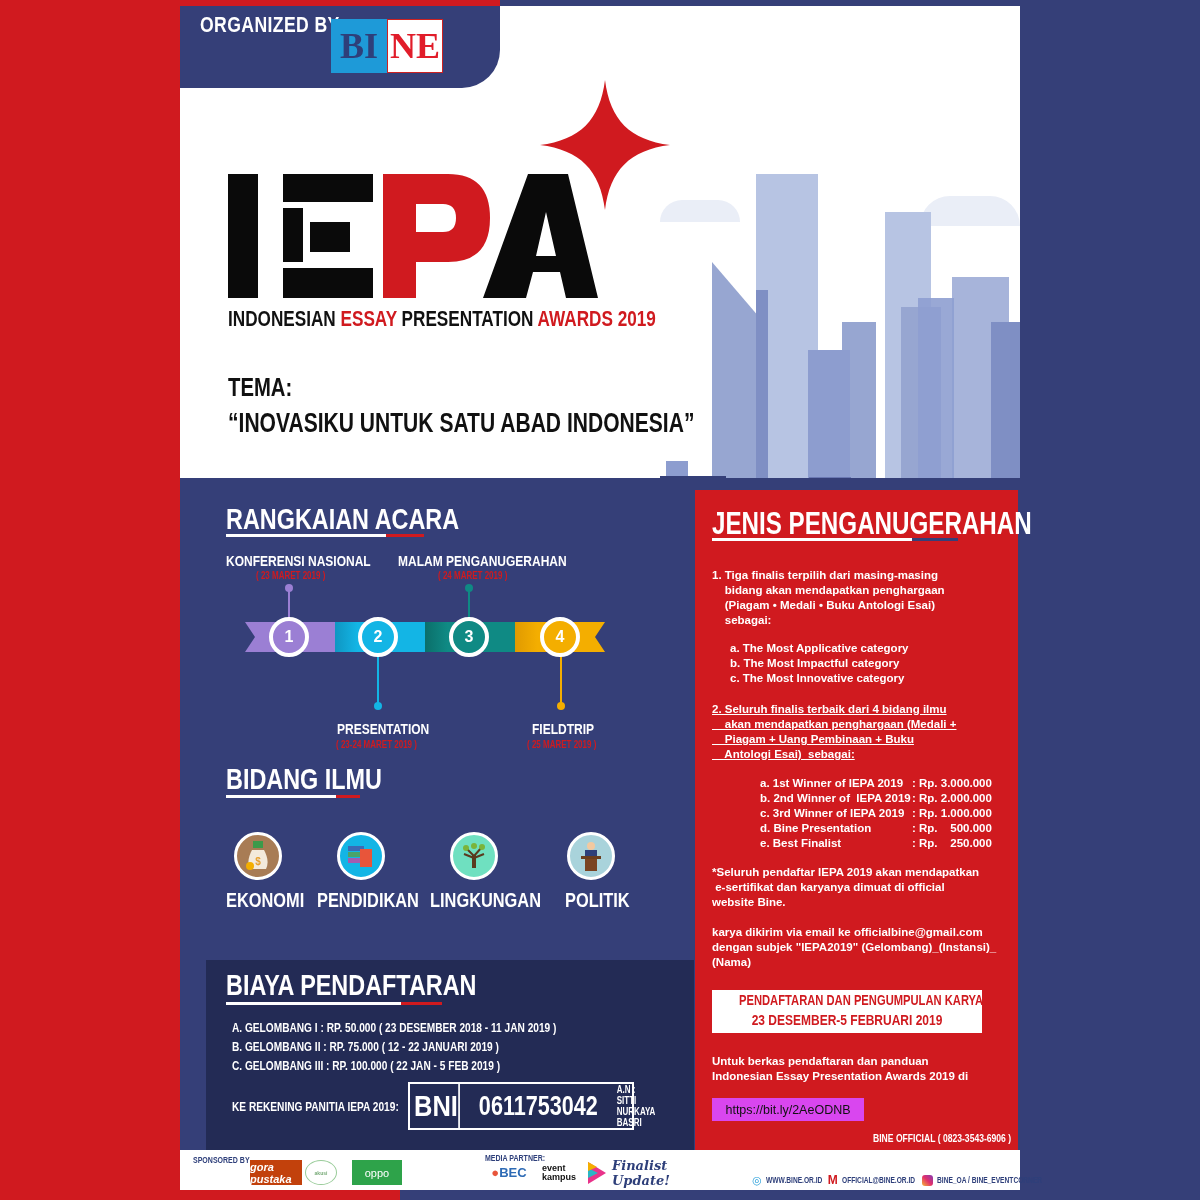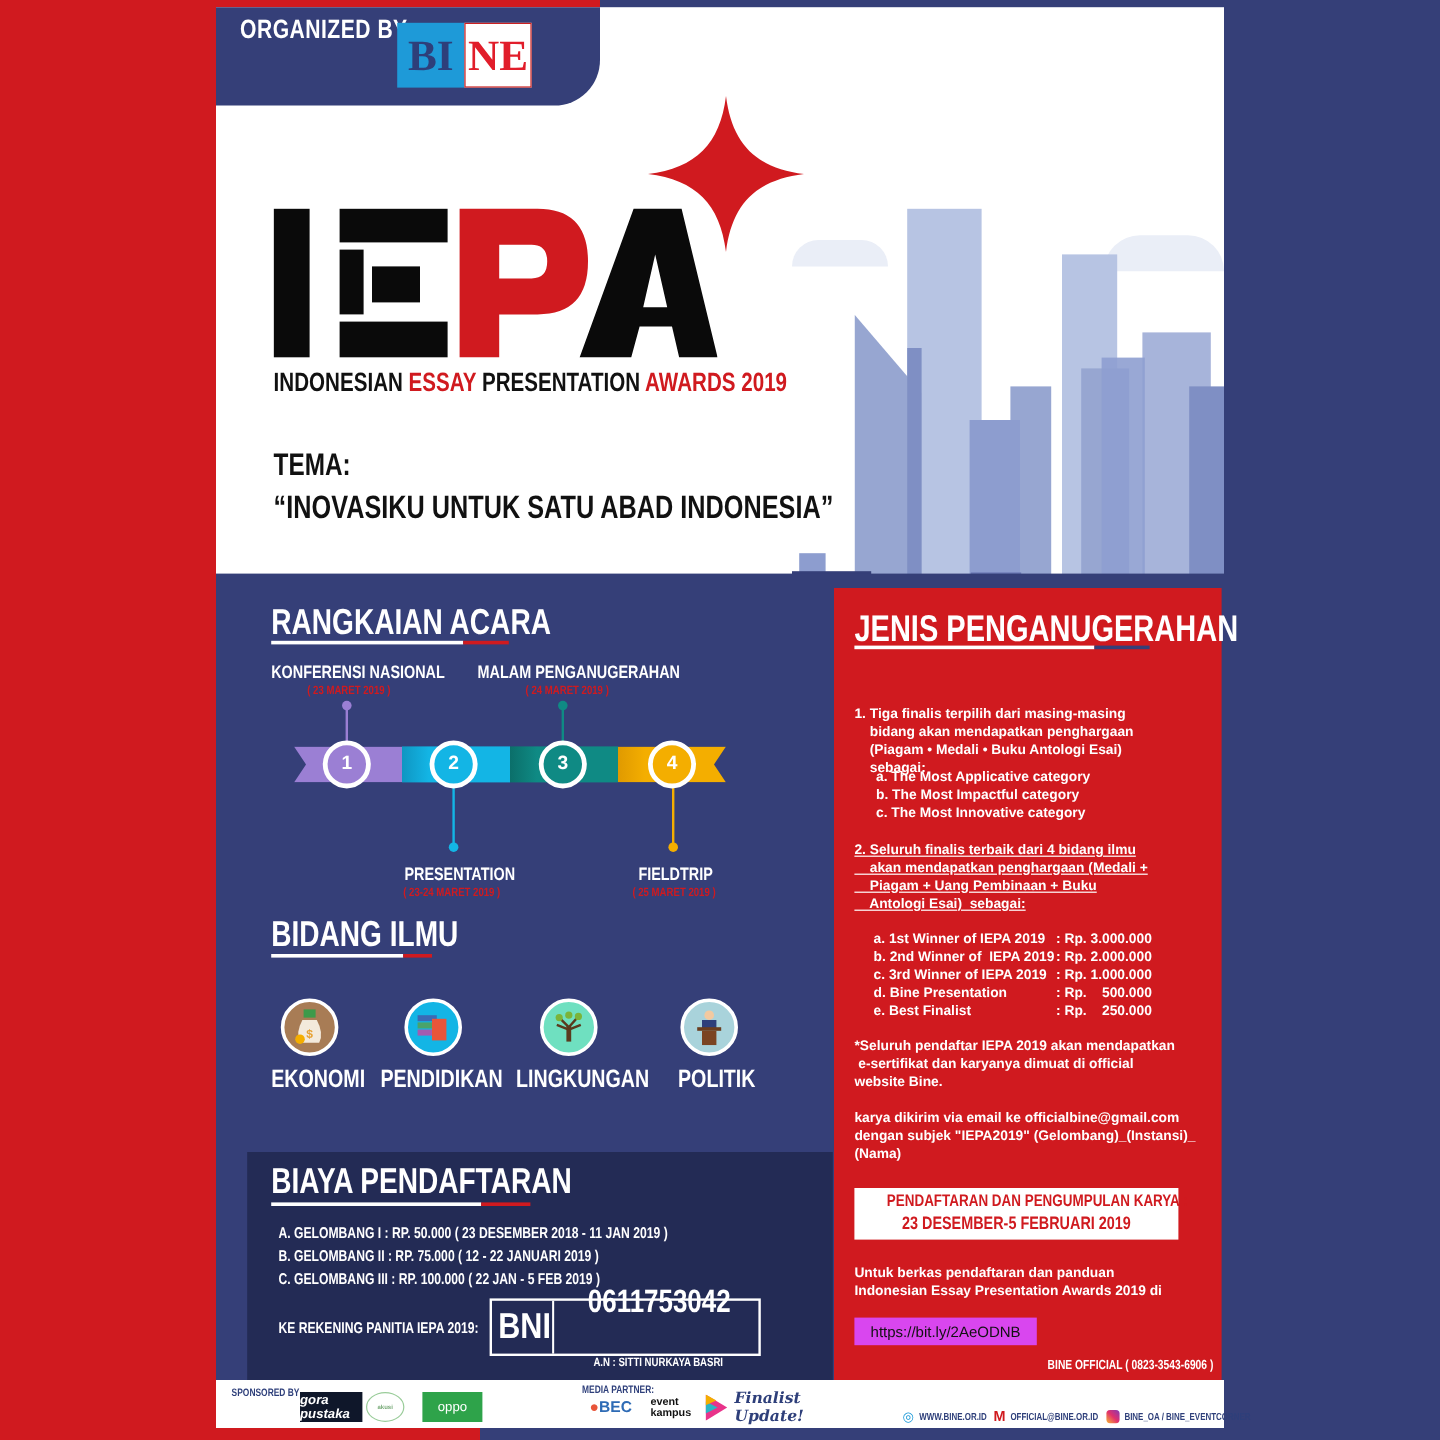--- a/index.html
+++ b/index.html
@@ -55,30 +55,30 @@
 
   .field-icon { position: absolute; top: 832px; width: 48px; height: 48px; border-radius: 50%; border: 3px solid #fff; display:flex; align-items:center; justify-content:center; }
   .field-label { color: #fff; font-size: 21px; transform: scaleX(0.78); top: 888px; }
 
   
   .biaya-box { left: 206px; top: 960px; width: 488px; height: 190px; background: #232b55; }
   .fee-line { color: #fff; font-size: 13px; transform: scaleX(0.78); }
   .rek-label { color: #fff; font-size: 13px; transform: scaleX(0.78); }
   .bni-box { left: 408px; top: 1082px; width: 226px; height: 48px; border: 2px solid #fff; display:flex; }
   .bni-l { width: 56px; border-right: 2px solid #fff; color:#fff; font-weight:bold; font-size: 30px; display:flex; align-items:center; justify-content:center; transform: scaleX(0.85); }
-  .bni-r { flex:1; display:flex; flex-direction:column; align-items:center; justify-content:center; color:#fff;gap:32px; }
+  .bni-r { flex:1; display:flex; flex-direction:row; align-items:center; justify-content:center; color:#fff; }
   .acct { font-weight:bold; font-size: 27px; transform: scaleX(0.8); line-height: 1; }
   .acct-name { font-weight:bold; font-size: 10px; transform: scaleX(0.8); }
 
   
   .red-panel { left: 695px; top: 490px; width: 323px; height: 660px; background: #d01a1f; }
   .jenis-title { left: 712px; top: 506px; color: #fff; font-size: 31px; transform: scaleX(0.78); }
   .rp-text { color: #fff; font-size: 11.5px; line-height: 15px; white-space: pre; font-weight: bold; }
   .prize-row { display: flex; }
-  .prize-name { width: 152px; }
+  .prize-name { width: 152px; margin-left: 32px; }
   .deadline-box { left: 712px; top: 990px; width: 270px; height: 43px; background: #fff; color: #d01a1f; text-align:center; }
   .deadline-l { font-size: 14px; transform: scaleX(0.8); display:block; font-weight:bold; line-height: 20px; }
   .link-box { left: 712px; top: 1098px; width: 152px; height: 23px; background: #d946ef; color:#111; font-size: 12.5px; display:flex; align-items:center; justify-content:center; }
   .contact { left: 873px; top: 1132px; color: #fff; font-size: 11px; transform: scaleX(0.78); }
 
   
   .footer { left: 180px; top: 1150px; width: 840px; height: 40px; background: #fff; }
   .footer-bottom-red { left: 180px; top: 1190px; width: 220px; height: 10px; background: #d01a1f; }
   .footer-bottom-blue { left: 400px; top: 1190px; width: 620px; height: 10px; background: #353f78; }
   .foot-label { color: #2e3f7a; font-size: 9px; transform: scaleX(0.78); font-weight:bold; }
@@ -251,21 +251,21 @@
     <span class="acct">0611753042</span>
     <span class="acct-name">A.N : SITTI NURKAYA BASRI</span>
   </div>
 </div>
 
 <div class="abs red-panel"></div>
 <span class="abs cond jenis-title">JENIS PENGANUGERAHAN</span>
 <div class="uline" style="left:712px;top:538px;width:200px;background:#fff;"></div>
 <div class="uline" style="left:912px;top:538px;width:46px;background:#353f78;"></div>
 
-<div class="abs rp-text" style="left:712px;top:588px;">1. Tiga finalis terpilih dari masing-masing
+<div class="abs rp-text" style="left:712px;top:568px;">1. Tiga finalis terpilih dari masing-masing
     bidang akan mendapatkan penghargaan
     (Piagam • Medali • Buku Antologi Esai)
     sebagai:</div>
 <div class="abs" style="left:730px;top:641px;">
   <div class="rp-text">a. The Most Applicative category</div>
   <div class="rp-text">b. The Most Impactful category</div>
   <div class="rp-text">c. The Most Innovative category</div>
 </div>
 
 <div class="abs rp-text" style="left:712px;top:702px;text-decoration:underline;">2. Seluruh finalis terbaik dari 4 bidang ilmu
@@ -295,21 +295,21 @@
 <div class="abs rp-text" style="left:712px;top:1054px;">Untuk berkas pendaftaran dan panduan
 Indonesian Essay Presentation Awards 2019 di</div>
 <a class="abs link-box">https://bit.ly/2AeODNB</a>
 <span class="abs cond contact">BINE OFFICIAL ( 0823-3543-6906 )</span>
 
 <div class="abs footer"></div>
 <div class="abs footer-bottom-red"></div>
 <div class="abs footer-bottom-blue"></div>
 
 <span class="abs cond foot-label" style="left:193px;top:1155px;">SPONSORED BY</span>
-<div class="spons" style="left:250px;width:52px;background:#0f172a;color:#fff;font-size:11px;font-style:italic;">
+<div class="spons" style="left:250px;width:52px;background:#c2410c;color:#fff;font-size:11px;font-style:italic;">
     <span>gora pustaka</span>
   </div>
 <div class="spons" style="left:305px;width:32px;border:1px solid #9c9;border-radius:50%;color:#7a7;font-size:5px;">
     <span>akusi</span>
   </div>
 <div class="spons" style="left:352px;width:50px;background:#2ea34a;color:#fff;font-size:11px;font-weight:normal;">
     <span>oppo</span>
   </div>
 
 <span class="abs cond foot-label" style="left:485px;top:1153px;">MEDIA PARTNER:</span>

